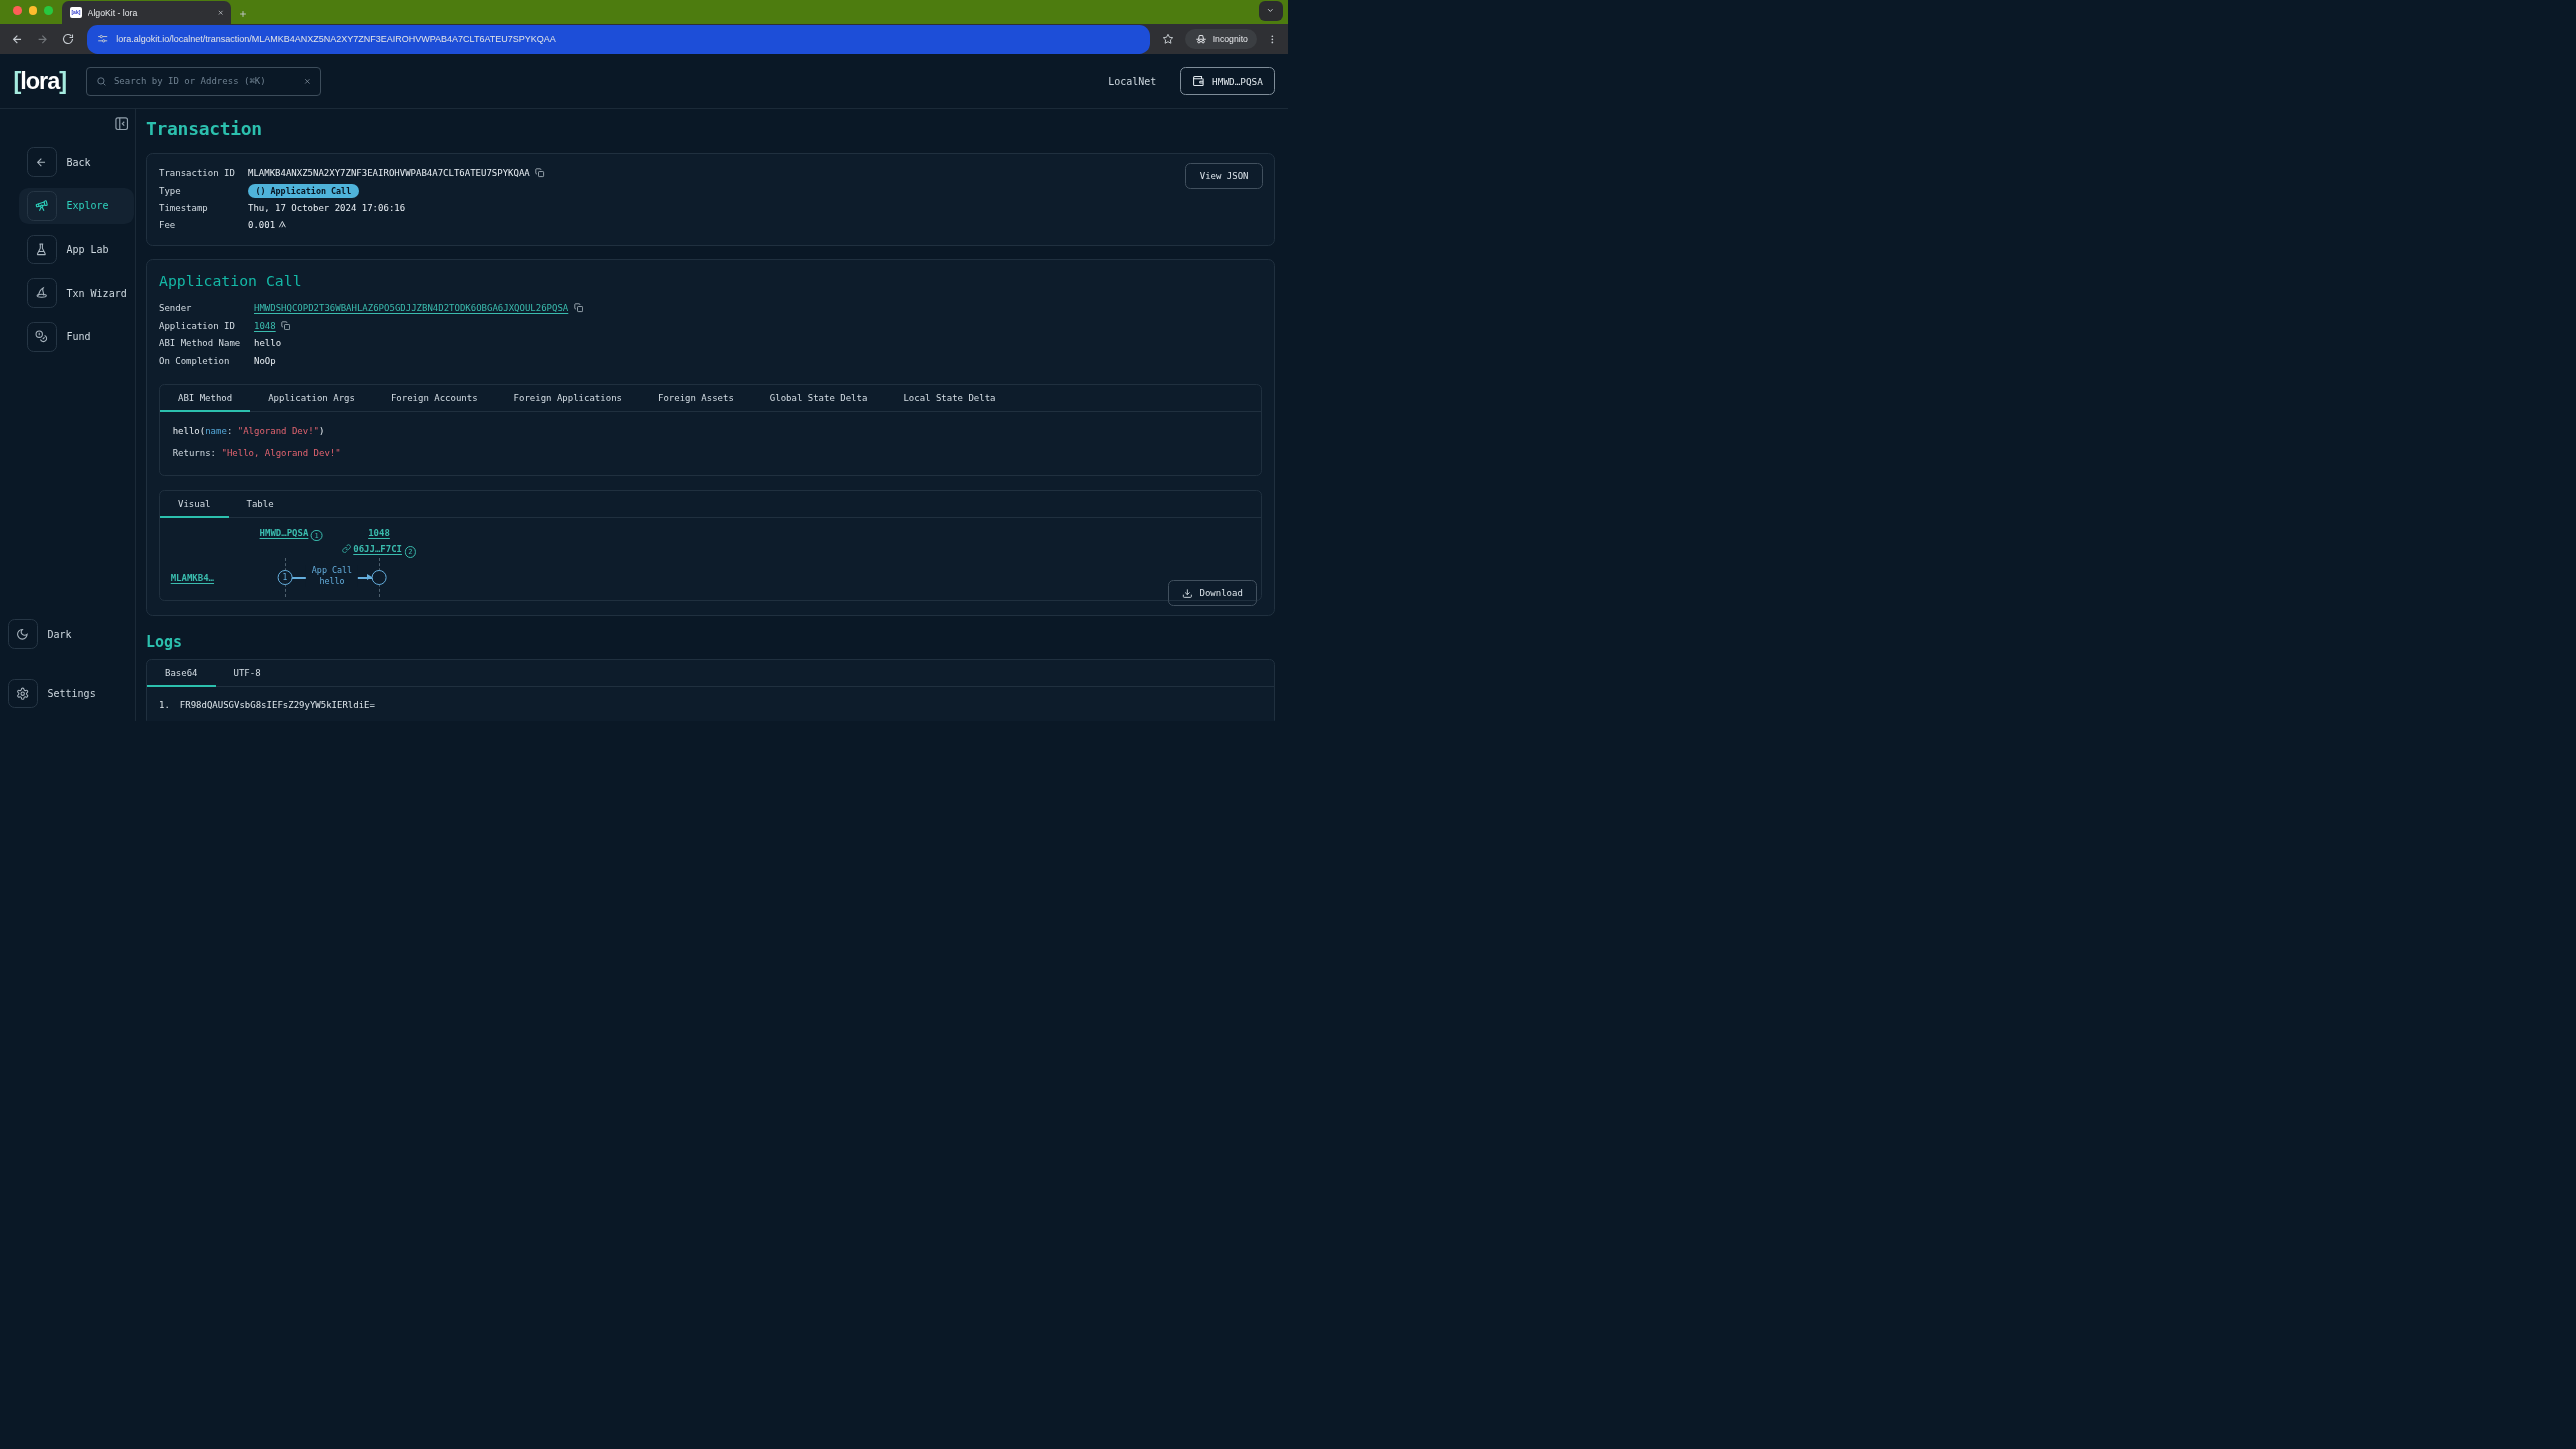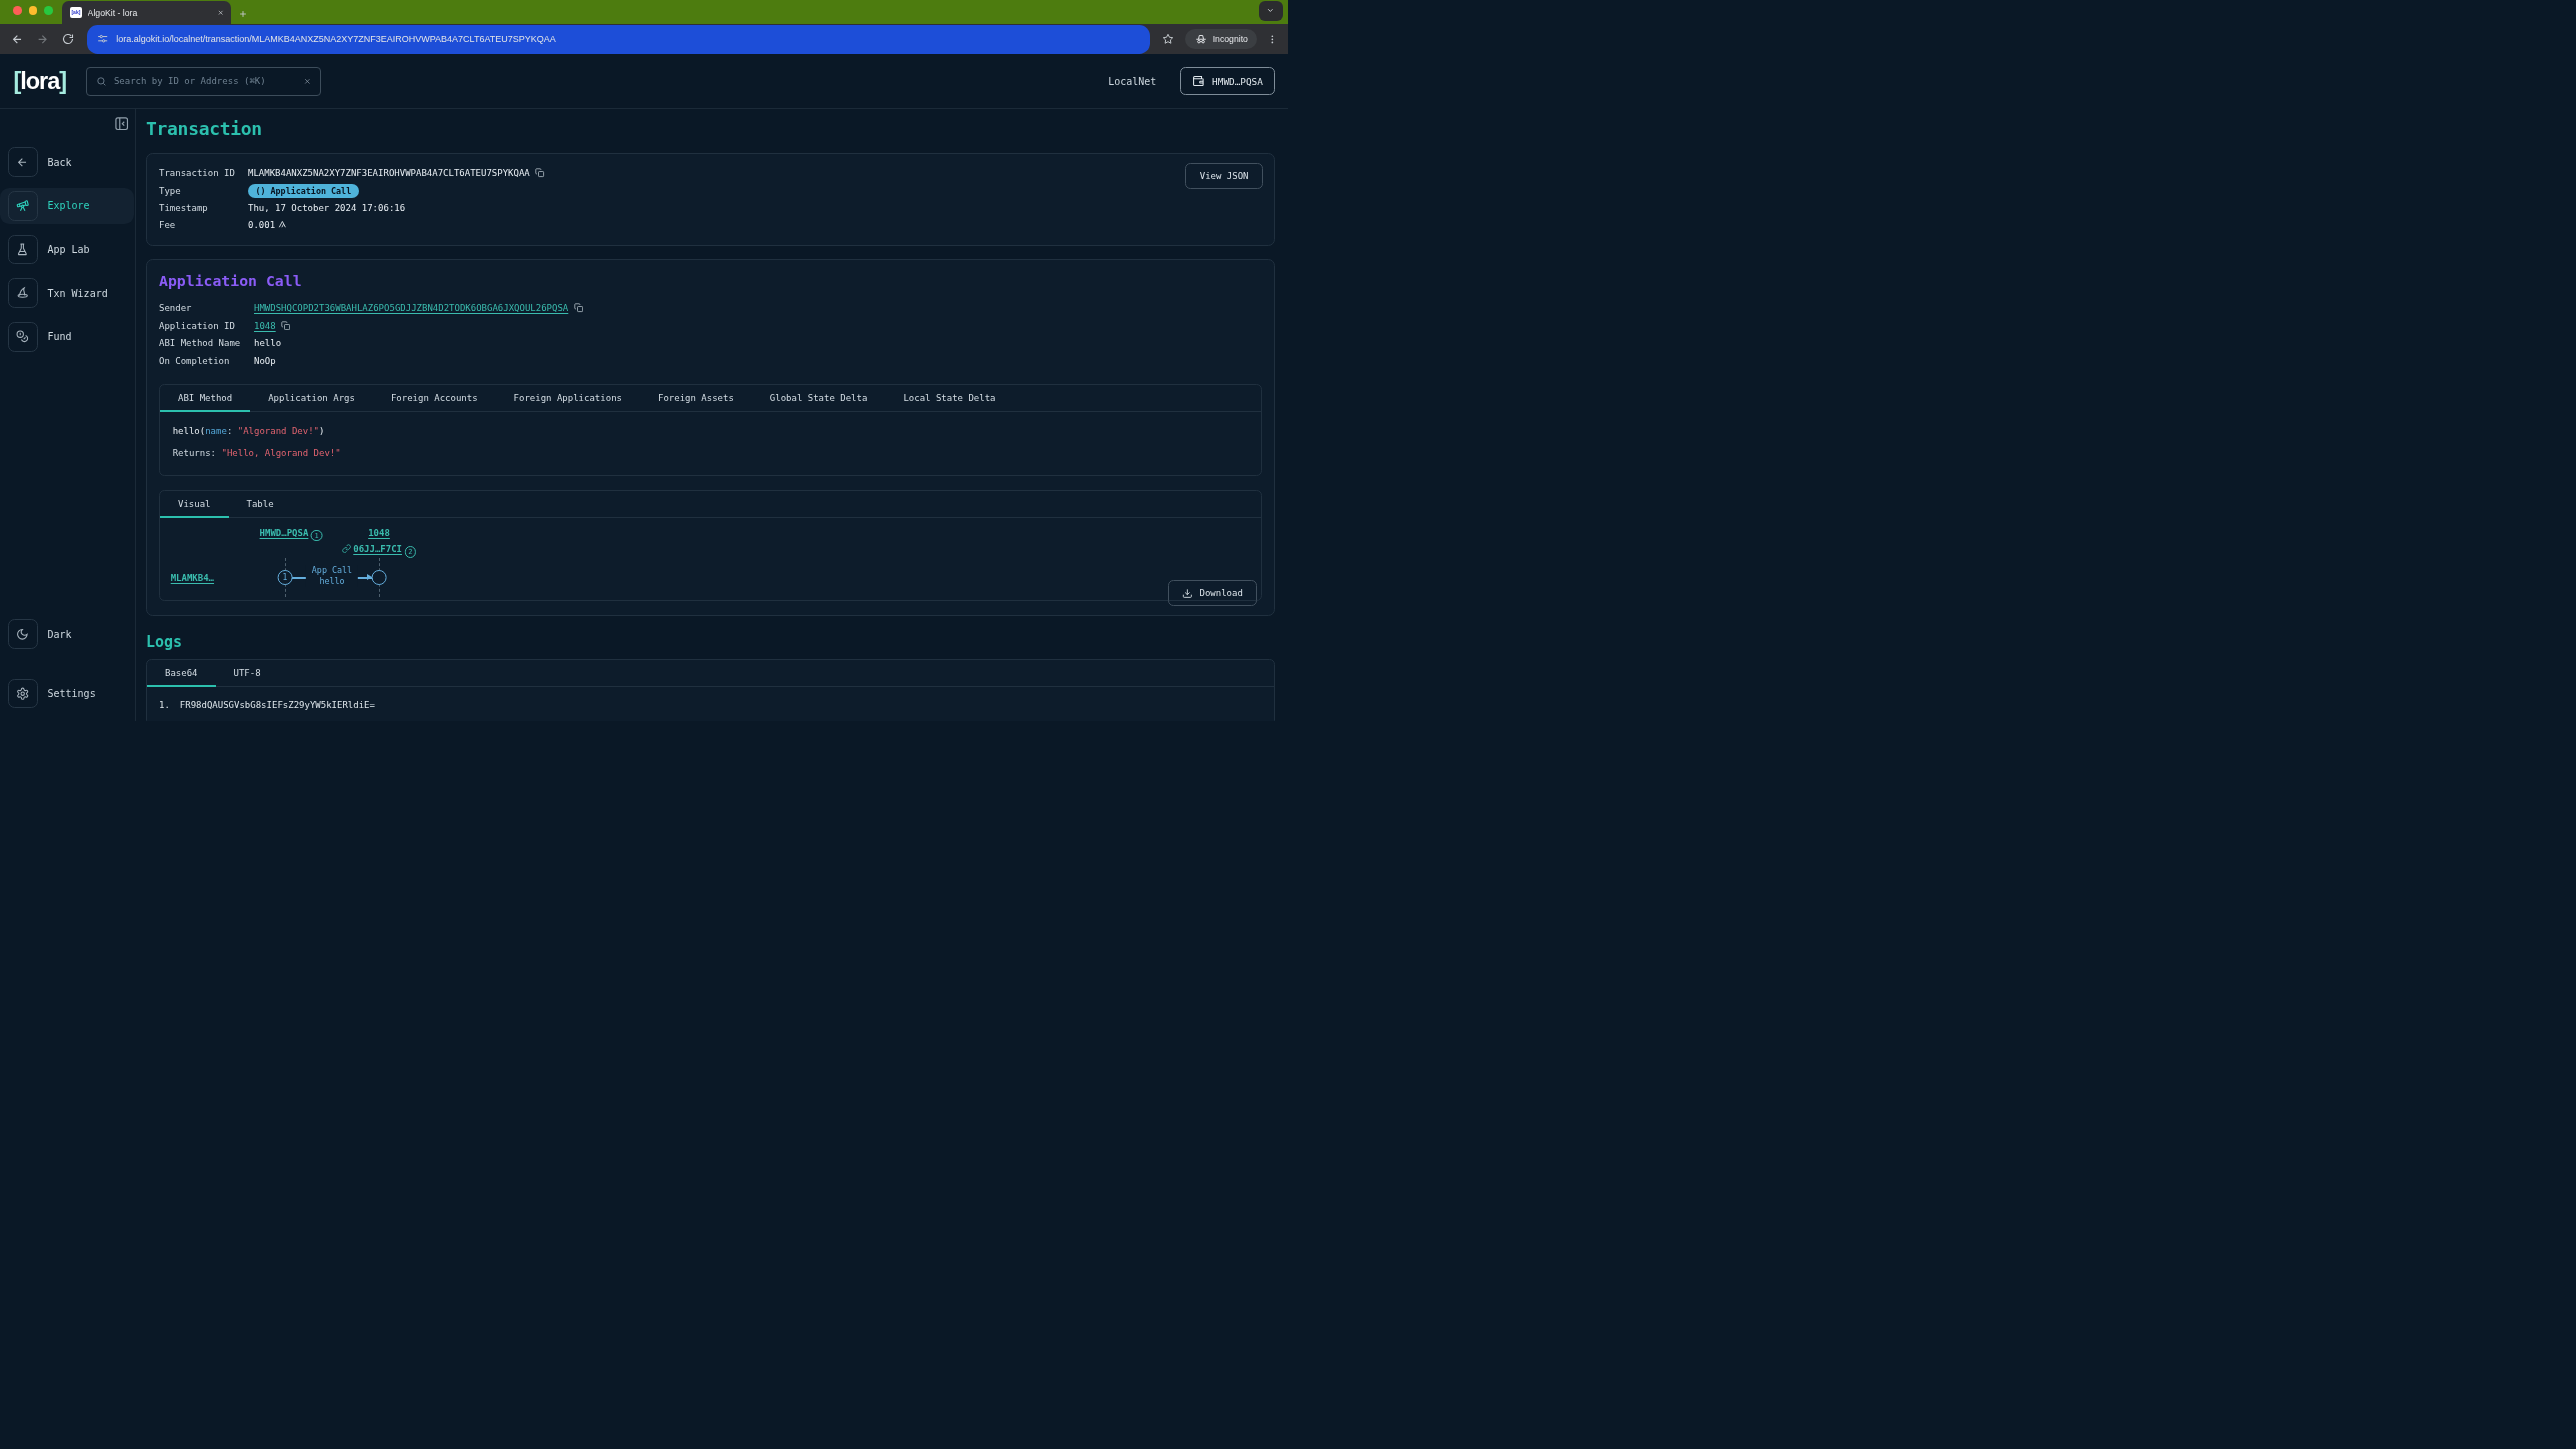--- a/index.html
+++ b/index.html
@@ -50,21 +50,21 @@
   .network { color:#ccd6dd; font-size:10px; }
   .walletbtn { margin-left:24px; height:28px; border:0.7px solid #7f8d99; border-radius:5.4px;
                display:flex; align-items:center; gap:7.4px; padding:0 10.7px; color:#e2e9ee; font-size:9.4px;
                background:transparent; font-family:inherit; }
 
   
   .app-body { display:flex; height:612px; }
   .sidebar { width:136px; flex:none; border-right:0.7px solid #1b2a38; position:relative;
              display:flex; flex-direction:column; padding-bottom:9.4px; }
   .collapse { position:absolute; top:6.7px; right:6px; color:#93a1ad; }
-  .nav { margin-top:35px; display:flex; flex-direction:column; gap:7.4px; }
+  .nav { margin-top:35px; display:flex; flex-direction:column; gap:7.4px;padding-left:19px; }
   .nav-item { display:flex; align-items:center; gap:10px; padding:3.4px 5.4px 3.4px 8px; margin-right:1.3px;
               border-radius:9.4px; color:#cfd9e0; font-size:10px; cursor:default; }
   .icobox { width:29.5px; height:29.5px; flex:none; border:0.7px solid #263645; border-radius:6.7px;
             display:grid; place-items:center; color:#aab6c0; }
   .nav-item.active { background:#132231; color:#2ed3be; }
   .nav-item.active .icobox { color:#2ed3be; }
   .nav-footer { margin-top:auto; display:flex; flex-direction:column; gap:23px; }
 
   .main { flex:1; padding:9.4px 13.4px 0 10px; overflow:hidden; }
   .page-title { font-size:18px; font-weight:700; color:#2cc0ae; letter-spacing:-0.3px; }
@@ -78,21 +78,21 @@
   .tlink { color:#3abcae; text-decoration:underline; text-underline-offset:2px; cursor:pointer; }
   .copyic { color:#b9c4cc; cursor:pointer; }
   .badge { display:inline-flex; align-items:center; height:14px; padding:0 7.4px; border-radius:7.4px;
            background:#4fb3da; color:#08131f; font-size:8.4px; font-weight:600; }
   .btn { display:inline-flex; align-items:center; gap:6.7px; height:26px; padding:0 13.4px;
          border:0.7px solid #41505e; border-radius:5.4px; background:transparent; color:#dbe3e9;
          font-size:9px; font-family:inherit; cursor:pointer; }
   .viewjson { position:absolute; top:9.4px; right:10.7px; }
 
   .card-b { margin-top:13.4px; padding:10.7px 12px 13.4px; }
-  .sec-h2 { font-size:14.8px; font-weight:700; color:#8b5cf6; margin:1.3px 0 10.7px; }
+  .sec-h2 { font-size:14.8px; font-weight:400; color:#14b8a6; margin:1.3px 0 10.7px; }
 
   .tabcard { border:0.7px solid #20303f; border-radius:5.4px; margin-top:14.8px; }
   .tabbar { display:flex; border-bottom:0.7px solid #20303f; }
   .tabbtn { position:relative; padding:0 18px; height:26px; display:flex; align-items:center;
             font-size:9px; color:#d5dee5; cursor:pointer; white-space:nowrap; }
   .tabbtn.active::after { content:""; position:absolute; left:0; right:0; bottom:-0.7px; height:1.7px;
                           background:#2cc0ae; }
   .abi-body { padding:14px 12.7px 17px; font-size:9px; color:#e9eff4; }
   .abi-body .line2 { margin-top:11.4px; }
   .c-blue { color:#55a8d9; } .c-red { color:#e0636f; } .c-dim { color:#cfd8df; }

